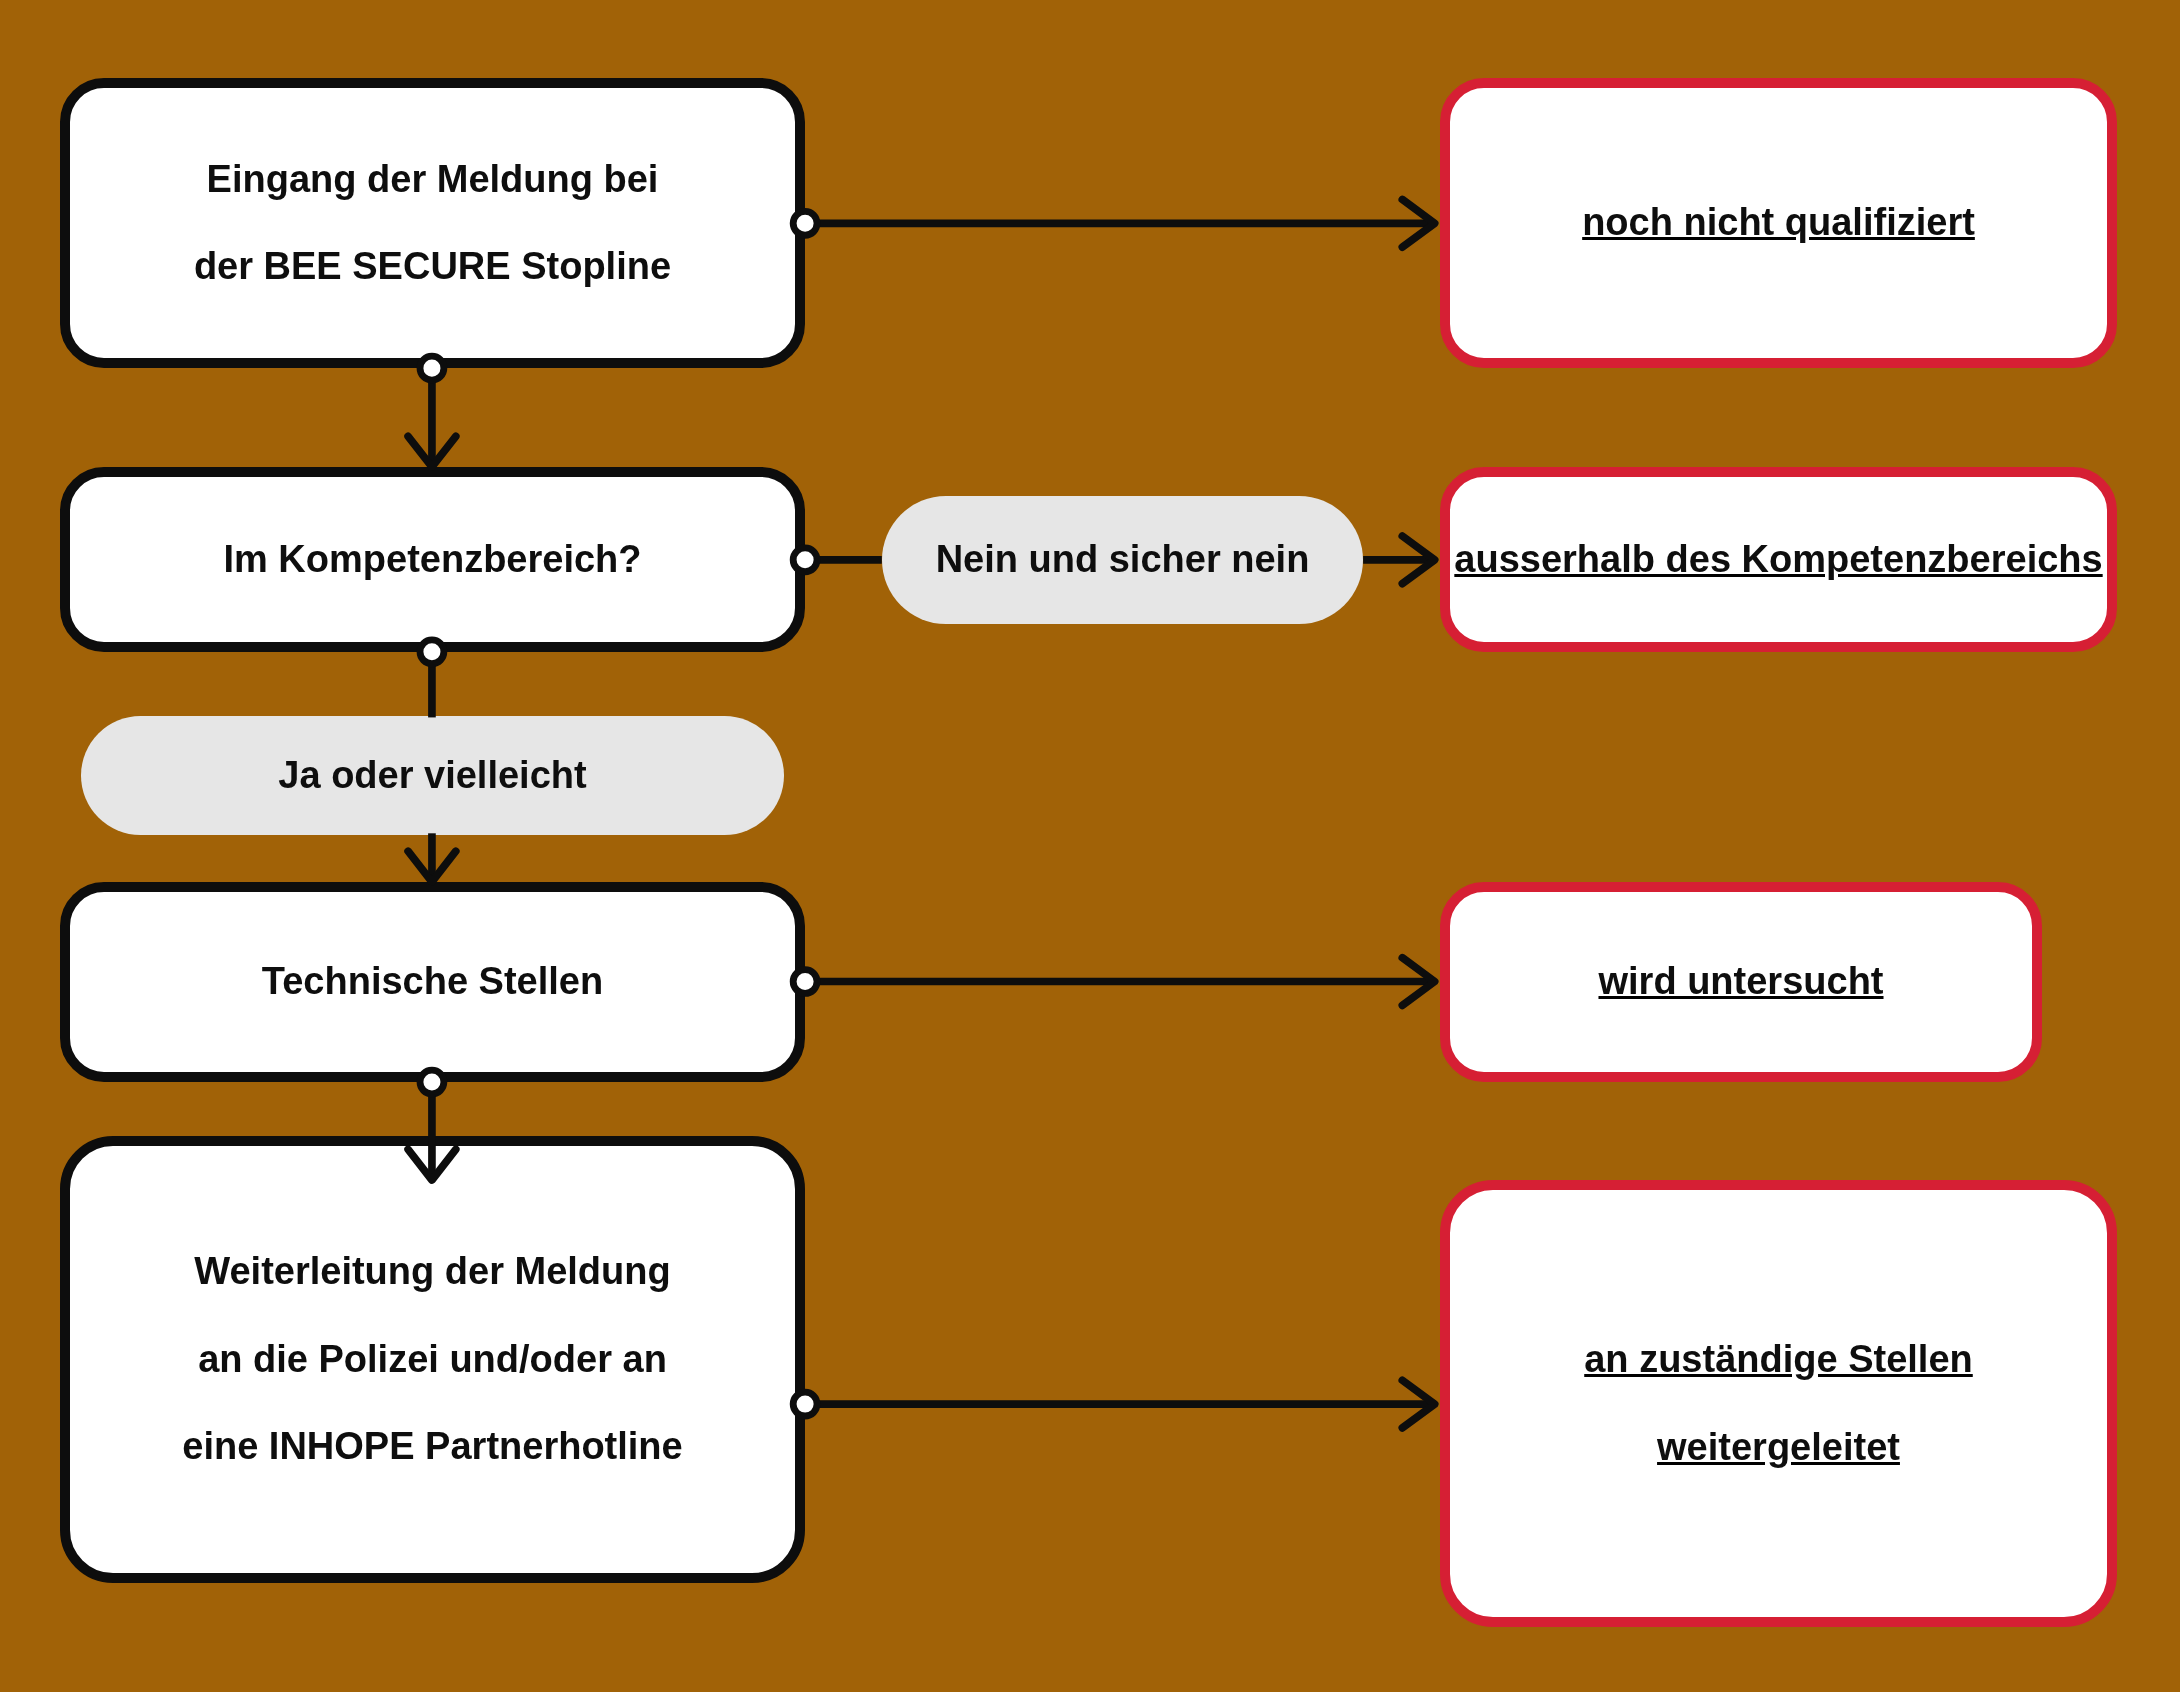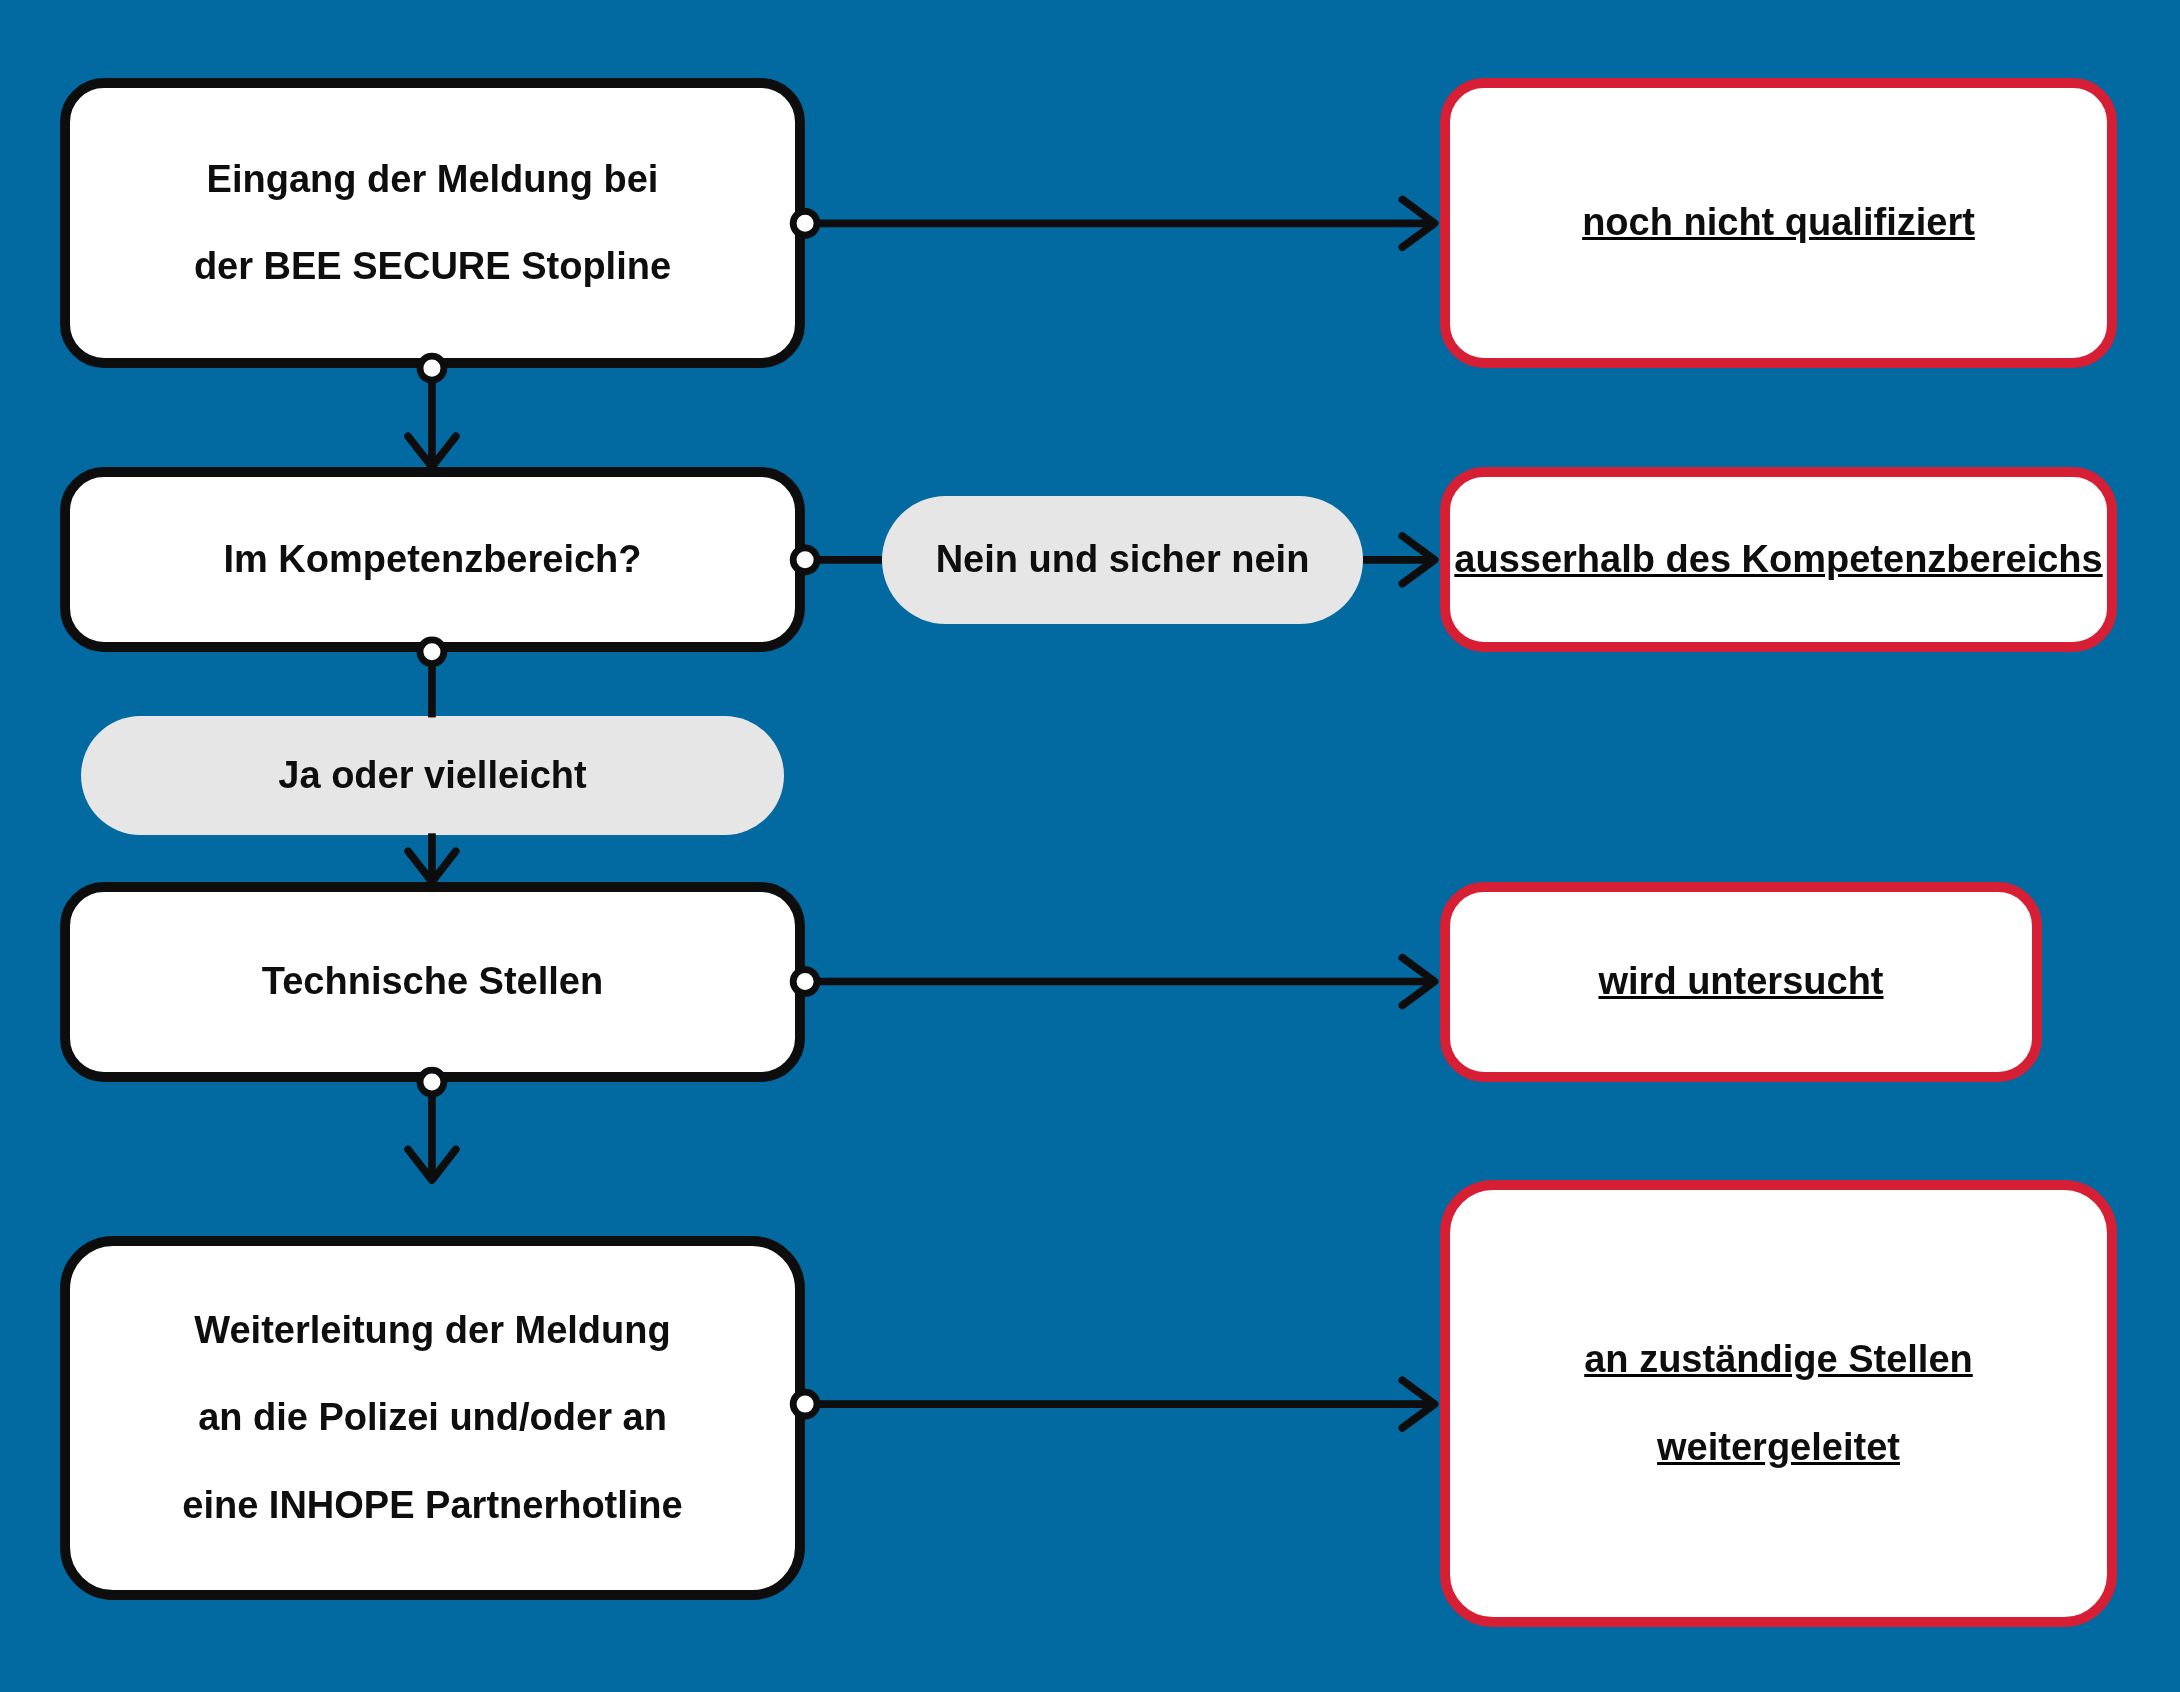--- a/index.html
+++ b/index.html
@@ -4,21 +4,21 @@
 <style>
   html, body {
     margin: 0;
     padding: 0;
     background: #ffffff;
   }
   .canvas {
     position: relative;
     width: 2181px;
     height: 1693px;
-    background: #0369a1;
+    background: #a16207;
     overflow: hidden;
     font-family: "Liberation Sans", sans-serif;
   }
   .node {
     position: absolute;
     box-sizing: border-box;
     display: flex;
     align-items: center;
     justify-content: center;
     text-align: center;
@@ -128,21 +128,21 @@
   </div>
 
   <div class="node black-box" style="left:60px; top:467px; width:745px; height:185px;">
     <span class="label">Im Kompetenzbereich?</span>
   </div>
 
   <div class="node black-box" style="left:60px; top:882px; width:745px; height:200px;">
     <span class="label">Technische Stellen</span>
   </div>
 
-  <div class="node black-box big-radius" style="left:60px; top:1236px; width:745px; height:364px;">
+  <div class="node black-box big-radius" style="left:60px; top:1136px; width:745px; height:447px;">
     <span class="label">Weiterleitung der Meldung
 an die Polizei und/oder an
 eine INHOPE Partnerhotline</span>
   </div>
 
   <div class="node pill" style="left:882px; top:496px; width:481px; height:128px;">
     <span class="label">Nein und sicher nein</span>
   </div>
 
   <div class="node red-box" style="left:1440px; top:78px; width:677px; height:290px;">

